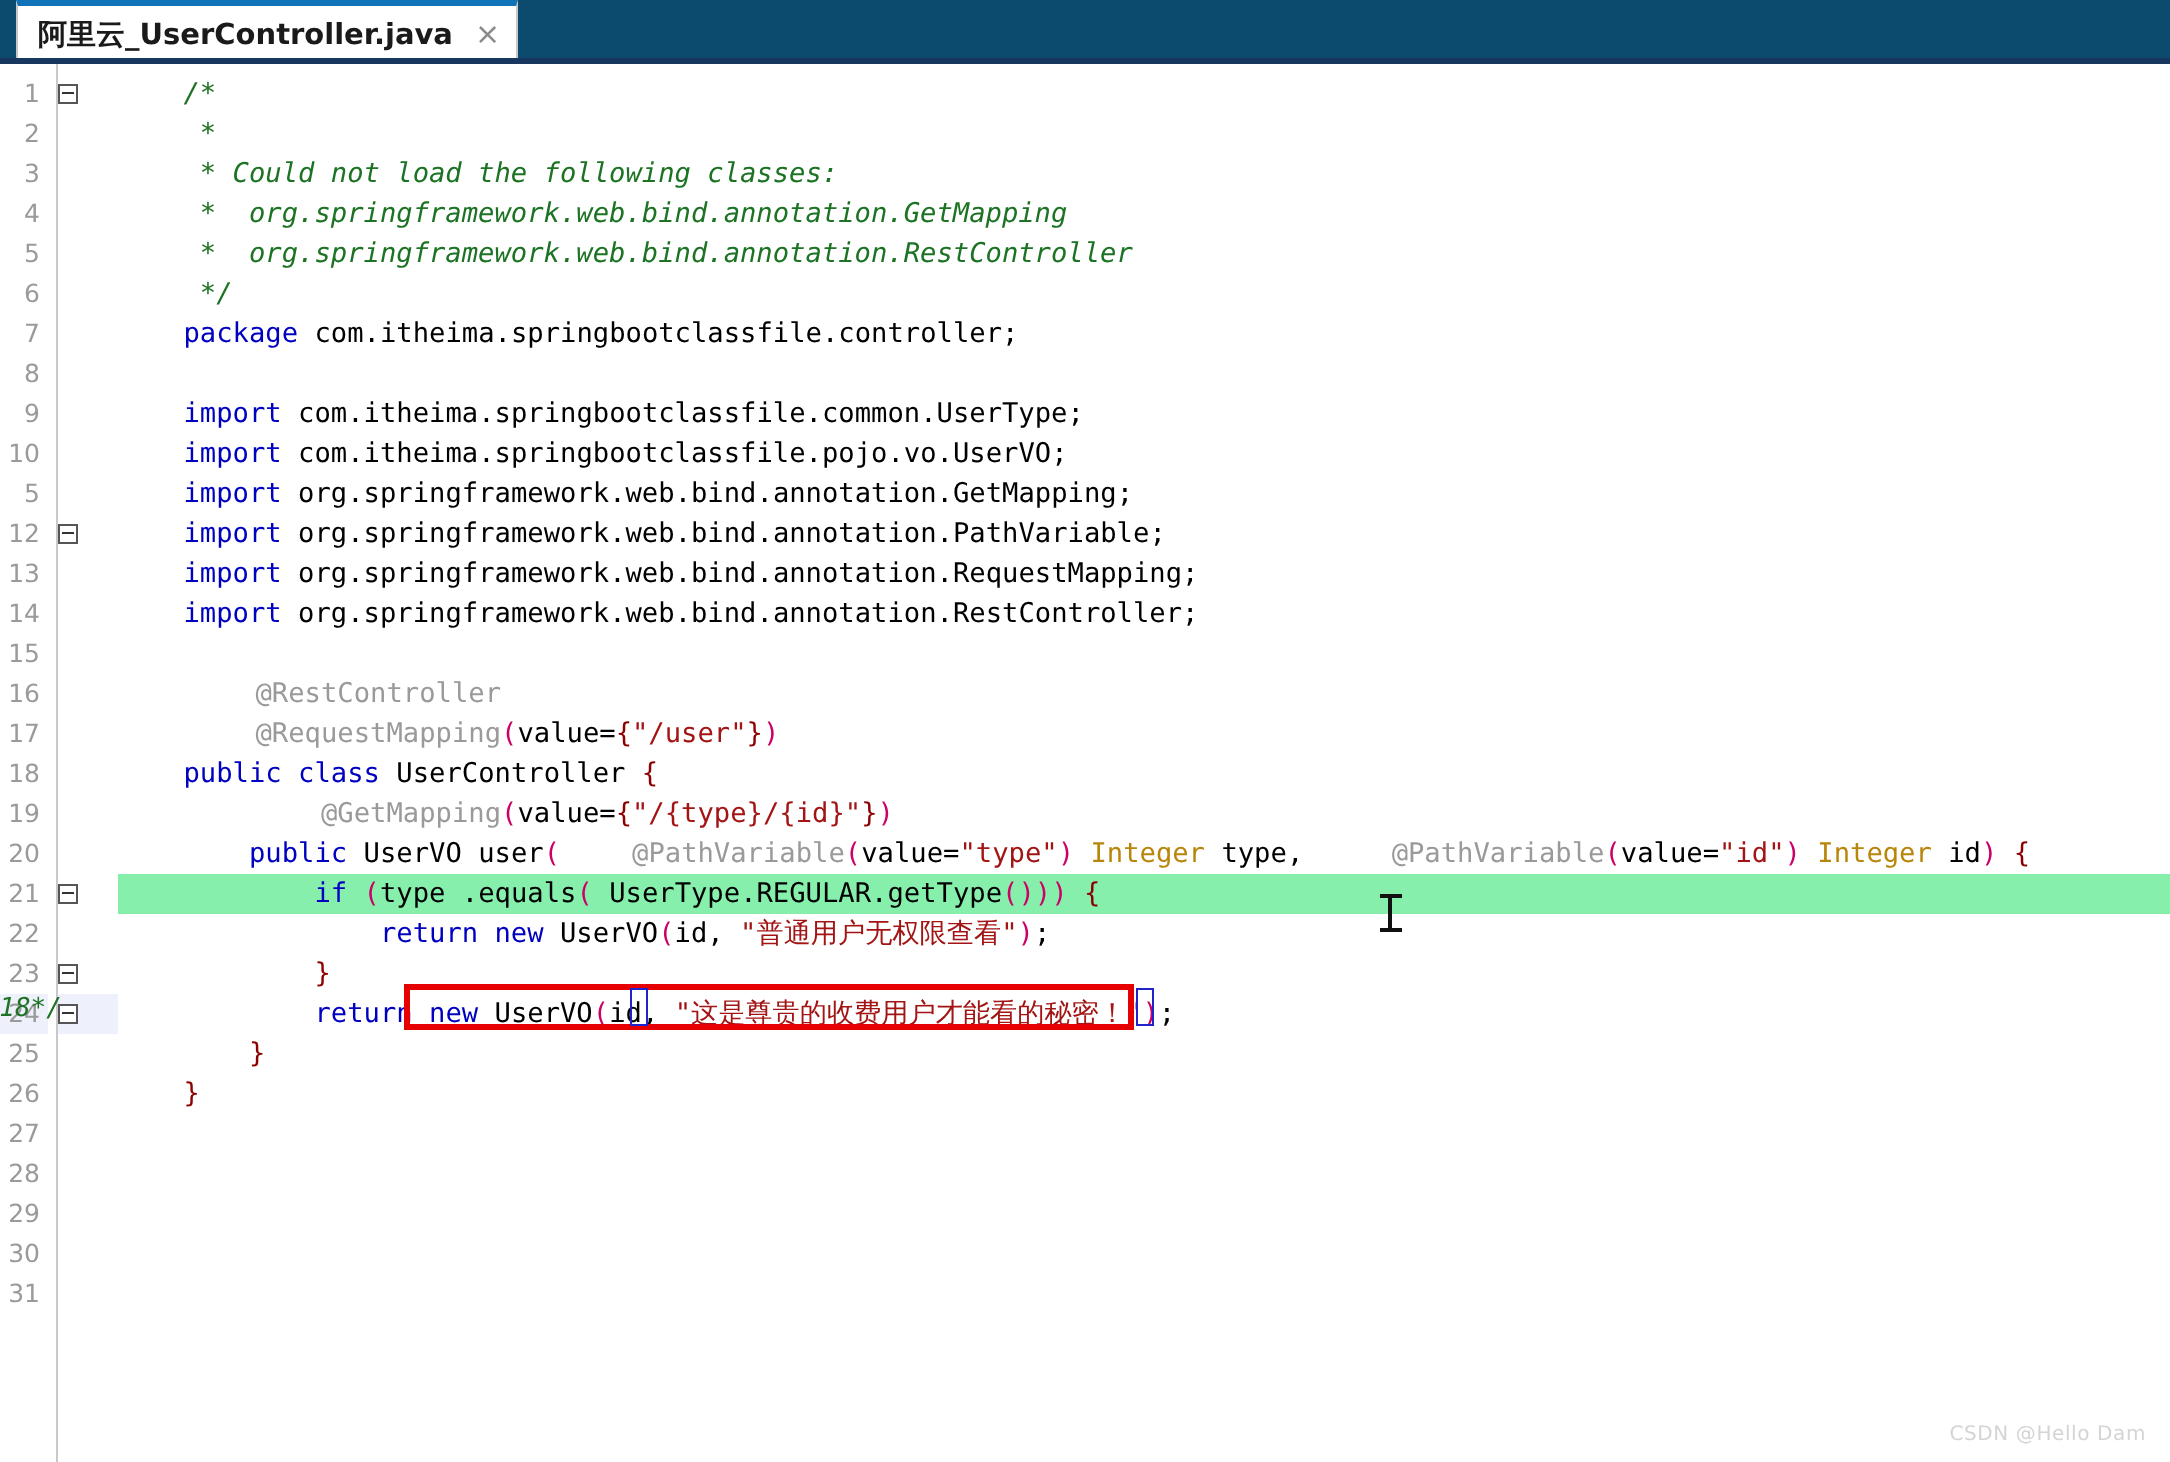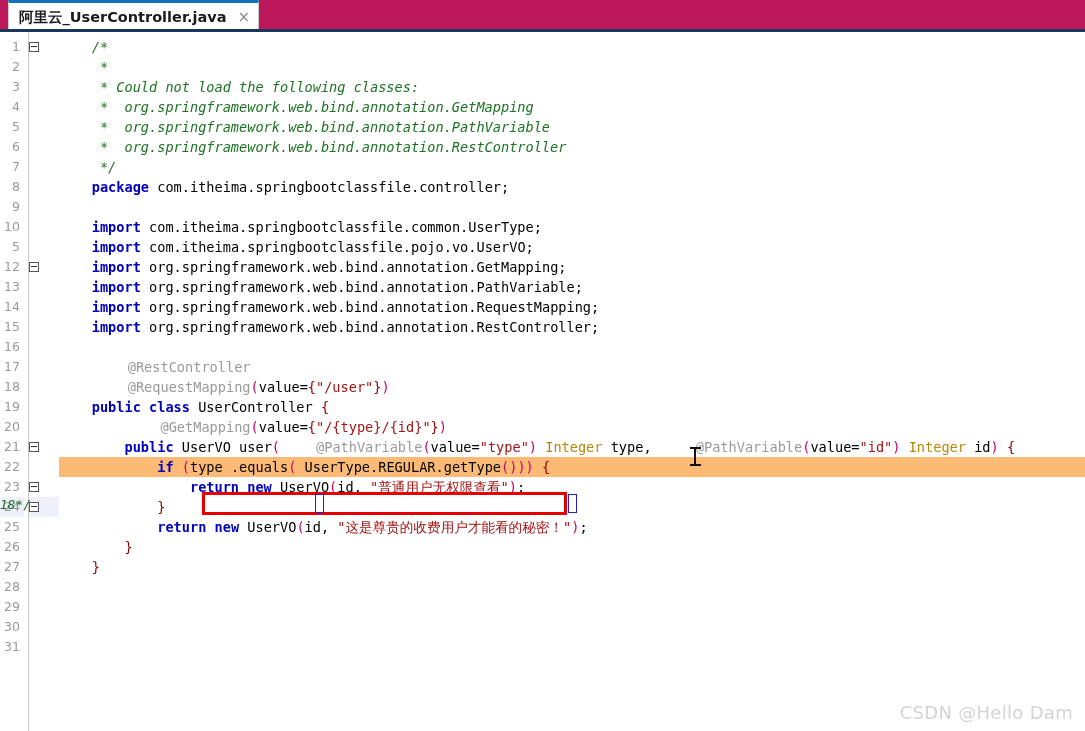--- a/index.html
+++ b/index.html
@@ -13,21 +13,21 @@
     font-family: "DejaVu Sans Mono", "Liberation Mono", monospace;
     overflow: hidden;
     position: relative;
   }
 
   
   .tabbar {
     position: absolute;
     left: 0; top: 0;
     width: 1085px; height: 31px;
-    background: #be185d;
+    background: #0c4a6e;
     box-sizing: border-box;
   }
   .tabbar-underline {
     position: absolute;
     left: 0; top: 29px;
     width: 1085px; height: 3px;
     background: #17375e;
   }
   .tab {
     position: absolute;
@@ -91,21 +91,21 @@
   }
 
   .line {
     position: relative;
     height: 20px;
     line-height: 20px;
     white-space: pre;
     font-size: 13.6px;
   }
   .line.current {
-    background: #fdba74;
+    background: #86efac;
   }
   .lineno {
     text-align: right;
     width: 24px;
     padding-right: 4px;
     box-sizing: border-box;
     font-family: "DejaVu Sans", "Liberation Sans", sans-serif;
     font-size: 12.5px;
     color: #9a9a9a;
     height: 20px;
@@ -142,21 +142,21 @@
     text-align: left;
     padding-left: 14px;
     box-sizing: border-box;
     font-family: "DejaVu Sans Mono", "Liberation Mono", monospace;
     font-size: 13px;
     font-style: italic;
     color: #1d7324;
   }
 
   
-  .kw   { color: #0000c0; font-weight: bold; }   
+  .kw   { color: #0000c0; font-weight: normal; }   
   .cmt  { color: #1d7324; font-style: italic; }  
   .ann  { color: #9a9a9a; margin-left: 36px; }                      
   .str  { color: #a31515; }                      
   .typ  { color: #b8860b; }                      
   .brc  { color: #8b0000; }                      
   .pnk  { color: #cc0066; }                      
   .blk  { color: #000000; }
   .bld  { font-weight: normal; }
 
   
@@ -193,21 +193,21 @@
     background: #111;
   }
   .ibeam .cap-t { top: 0; }
   .ibeam .cap-b { bottom: 0; }
 
   .watermark {
     position: absolute;
     right: 12px;
     bottom: 8px;
     font-family: "DejaVu Sans", "Liberation Sans", sans-serif;
-    font-size: 18px;
+    font-size: 10px;
     color: #d4d4d4;
     letter-spacing: 0.3px;
   }
 
   .rows {
     position: absolute;
     left: 0; top: 5px;
     width: 100%;
   }
 </style>
@@ -307,21 +307,20 @@
         <div class="fold"></div>
       </div>
   </div>
 
   <div class="code-area">
     <div class="rows" id="code-rows">
         <div class="line"><span class="cmt">    /*</span></div>
         <div class="line"><span class="cmt">     *</span></div>
         <div class="line"><span class="cmt">     * Could not load the following classes:</span></div>
         <div class="line"><span class="cmt">     *  org.springframework.web.bind.annotation.GetMapping</span></div>
-        <div class="line"><span class="cmt">     *  org.springframework.web.bind.annotation.PathVariable</span></div>
         <div class="line"><span class="cmt">     *  org.springframework.web.bind.annotation.RestController</span></div>
         <div class="line"><span class="cmt">     */</span></div>
         <div class="line">    <span class="kw">package</span> <span class="blk">com</span>.<span class="blk">itheima</span>.<span class="blk">springbootclassfile</span>.<span class="blk">controller</span>;</div>
         <div class="line"></div>
         <div class="line">    <span class="kw">import</span> <span class="blk">com</span>.<span class="blk">itheima</span>.<span class="blk">springbootclassfile</span>.<span class="blk">common</span>.<span class="blk">UserType</span>;</div>
         <div class="line">    <span class="kw">import</span> <span class="blk">com</span>.<span class="blk">itheima</span>.<span class="blk">springbootclassfile</span>.<span class="blk">pojo</span>.<span class="blk">vo</span>.<span class="blk">UserVO</span>;</div>
         <div class="line">    <span class="kw">import</span> <span class="blk">org</span>.<span class="blk">springframework</span>.<span class="blk">web</span>.<span class="blk">bind</span>.<span class="blk">annotation</span>.<span class="blk">GetMapping</span>;</div>
         <div class="line">    <span class="kw">import</span> <span class="blk">org</span>.<span class="blk">springframework</span>.<span class="blk">web</span>.<span class="blk">bind</span>.<span class="blk">annotation</span>.<span class="blk">PathVariable</span>;</div>
         <div class="line">    <span class="kw">import</span> <span class="blk">org</span>.<span class="blk">springframework</span>.<span class="blk">web</span>.<span class="blk">bind</span>.<span class="blk">annotation</span>.<span class="blk">RequestMapping</span>;</div>
         <div class="line">    <span class="kw">import</span> <span class="blk">org</span>.<span class="blk">springframework</span>.<span class="blk">web</span>.<span class="blk">bind</span>.<span class="blk">annotation</span>.<span class="blk">RestController</span>;</div>

